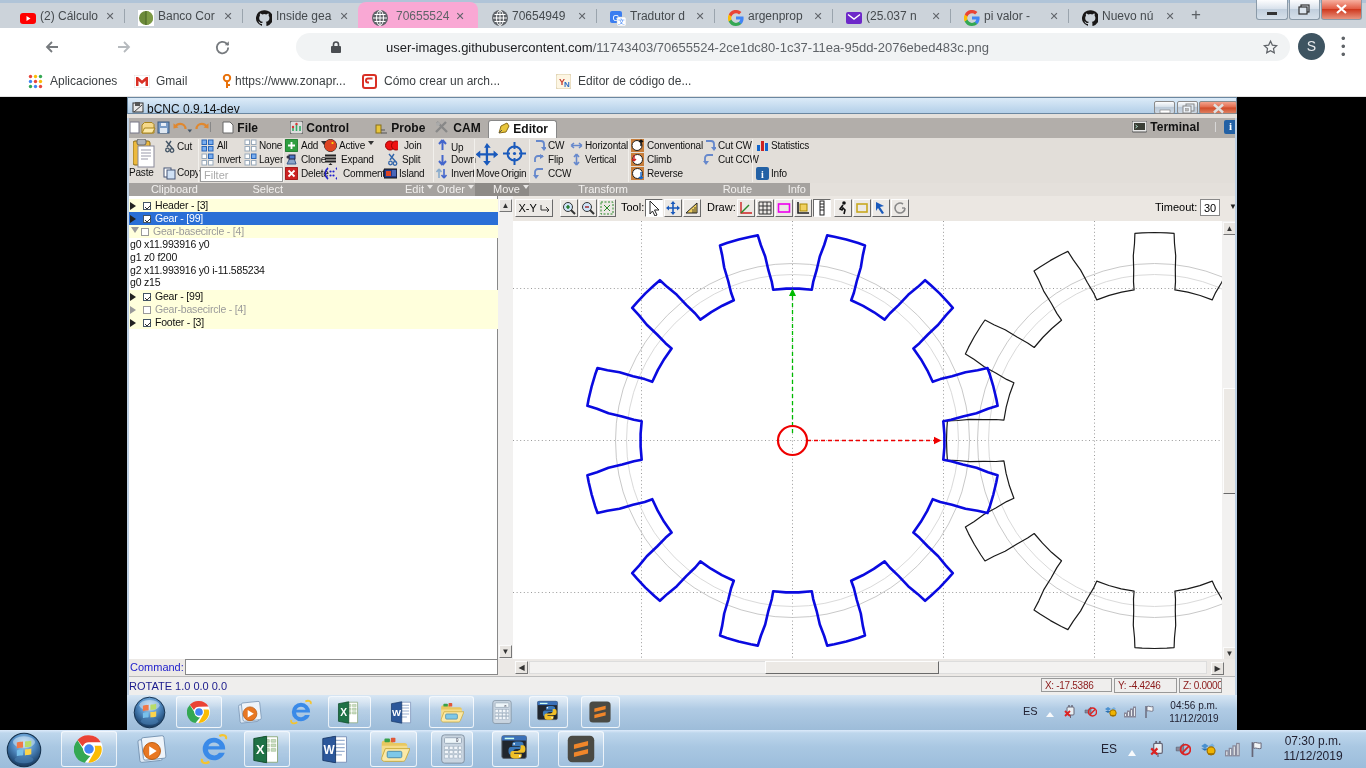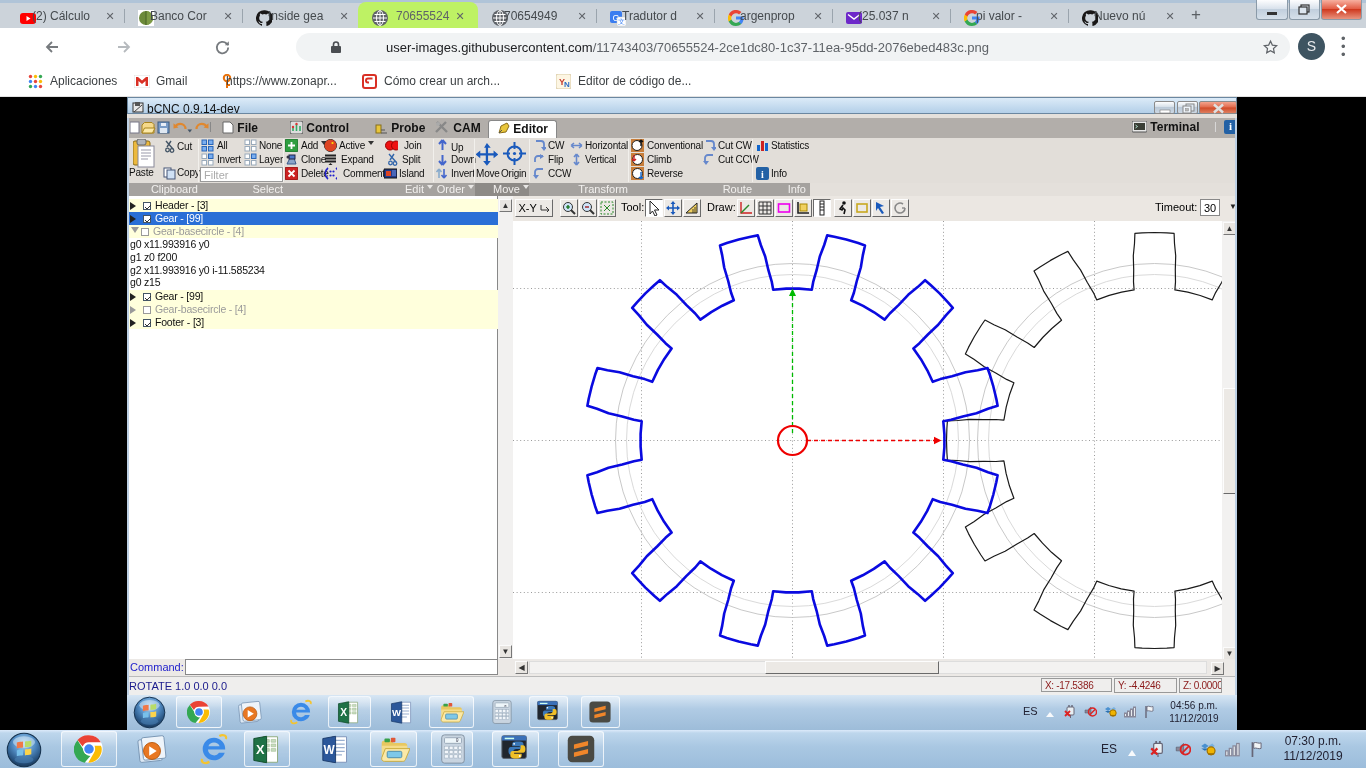--- a/index.html
+++ b/index.html
@@ -2,24 +2,24 @@
 <html><head><meta charset="utf-8">
 <style>
 *{margin:0;padding:0;box-sizing:border-box}
 html,body{width:1366px;height:768px;overflow:hidden;font-family:"Liberation Sans",sans-serif}
 #page{position:relative;width:1366px;height:768px;background:#000}
 
 #tabbar{position:absolute;left:0;top:0;width:1366px;height:28px;background:#ccd3da}
 #tabbar .frame{position:absolute;left:0;top:0;width:1366px;height:3px;background:#b0c4d8}
 .tab{position:absolute;top:2px;height:26px;font-size:12px;color:#454a4e}
 .tab .fav{position:absolute;left:12px;top:8px;width:16px;height:16px}
-.tab .ttl{position:absolute;left:24px;top:7px;width:58px;overflow:hidden;white-space:nowrap}
+.tab .ttl{position:absolute;left:32px;top:7px;width:58px;overflow:hidden;white-space:nowrap}
 .tab .x{position:absolute;right:8px;top:8px;width:12px;height:12px;color:#60646a;font-size:11px;line-height:12px;text-align:center}
 .tabsep{position:absolute;top:9px;width:1px;height:14px;background:#9aa4ad}
-.tab.active{background:#bef264;border-radius:8px 8px 0 0;color:#3c4043}
+.tab.active{background:#f9a8d4;border-radius:8px 8px 0 0;color:#3c4043}
 
 .winbtn{position:absolute;top:0;height:20px;border:1px solid #8a9aa8;border-top:none;background:linear-gradient(#fdfdfe,#d9e2ec 45%,#c1cfdd 50%,#d6e0ea);border-radius:0 0 3px 3px}
 
 #toolbar{position:absolute;left:0;top:28px;width:1366px;height:38px;background:#fff}
 #omni{position:absolute;left:296px;top:5px;width:994px;height:28px;background:#f1f3f4;border-radius:14px}
 
 #bookmarks{position:absolute;left:0;top:66px;width:1366px;height:31px;background:#fff;border-bottom:1px solid #e2e2e2;font-size:12px;color:#3c4043}
 .bmk{position:absolute;top:7px;height:16px;line-height:16px}
 
 #content{position:absolute;left:0;top:97px;width:1366px;height:633px;background:#000}
@@ -211,21 +211,21 @@
 <span class="bmk" style="left:50px">Aplicaciones</span>
 <svg width="16" height="13" style="position:absolute;left:134px;top:9px">
         <rect width="16" height="13" rx="1.5" fill="#fff" stroke="#e0e0e0"></rect>
         <path d="M2 2v9h2.5V6l3.5 3 3.5-3v5H14V2h-2L8 5.5 4 2z" fill="#d93025"></path>
       </svg>
 <span class="bmk" style="left:156px">Gmail</span>
 <svg width="14" height="15" style="position:absolute;left:220px;top:8px">
         <circle cx="7" cy="4" r="3.2" fill="none" stroke="#e8710a" stroke-width="2"></circle>
         <path d="M7 7v7M7 11h3" stroke="#e8710a" stroke-width="2"></path>
       </svg>
-<span class="bmk" style="left:226px">https://www.zonapr...</span>
+<span class="bmk" style="left:235px">https://www.zonapr...</span>
 <svg width="15" height="15" style="position:absolute;left:362px;top:8px">
         <rect x="1" y="1" width="13" height="13" rx="2" fill="#fff" stroke="#d93025" stroke-width="2"></rect>
         <path d="M10.5 4.5H6a2 2 0 000 4h1" fill="none" stroke="#d93025" stroke-width="2"></path>
       </svg>
 <span class="bmk" style="left:384px">Cómo crear un arch...</span>
 <svg width="15" height="15" style="position:absolute;left:556px;top:8px">
         <rect width="15" height="15" rx="2" fill="#fdf6e3" stroke="#d8c9a3"></rect>
         <text x="3" y="11" font-size="9" fill="#c43c2e" font-family="Liberation Sans" font-weight="bold">Y</text>
         <text x="8" y="13" font-size="8" fill="#2b6cc4" font-family="Liberation Sans" font-weight="bold">N</text>
       </svg>

